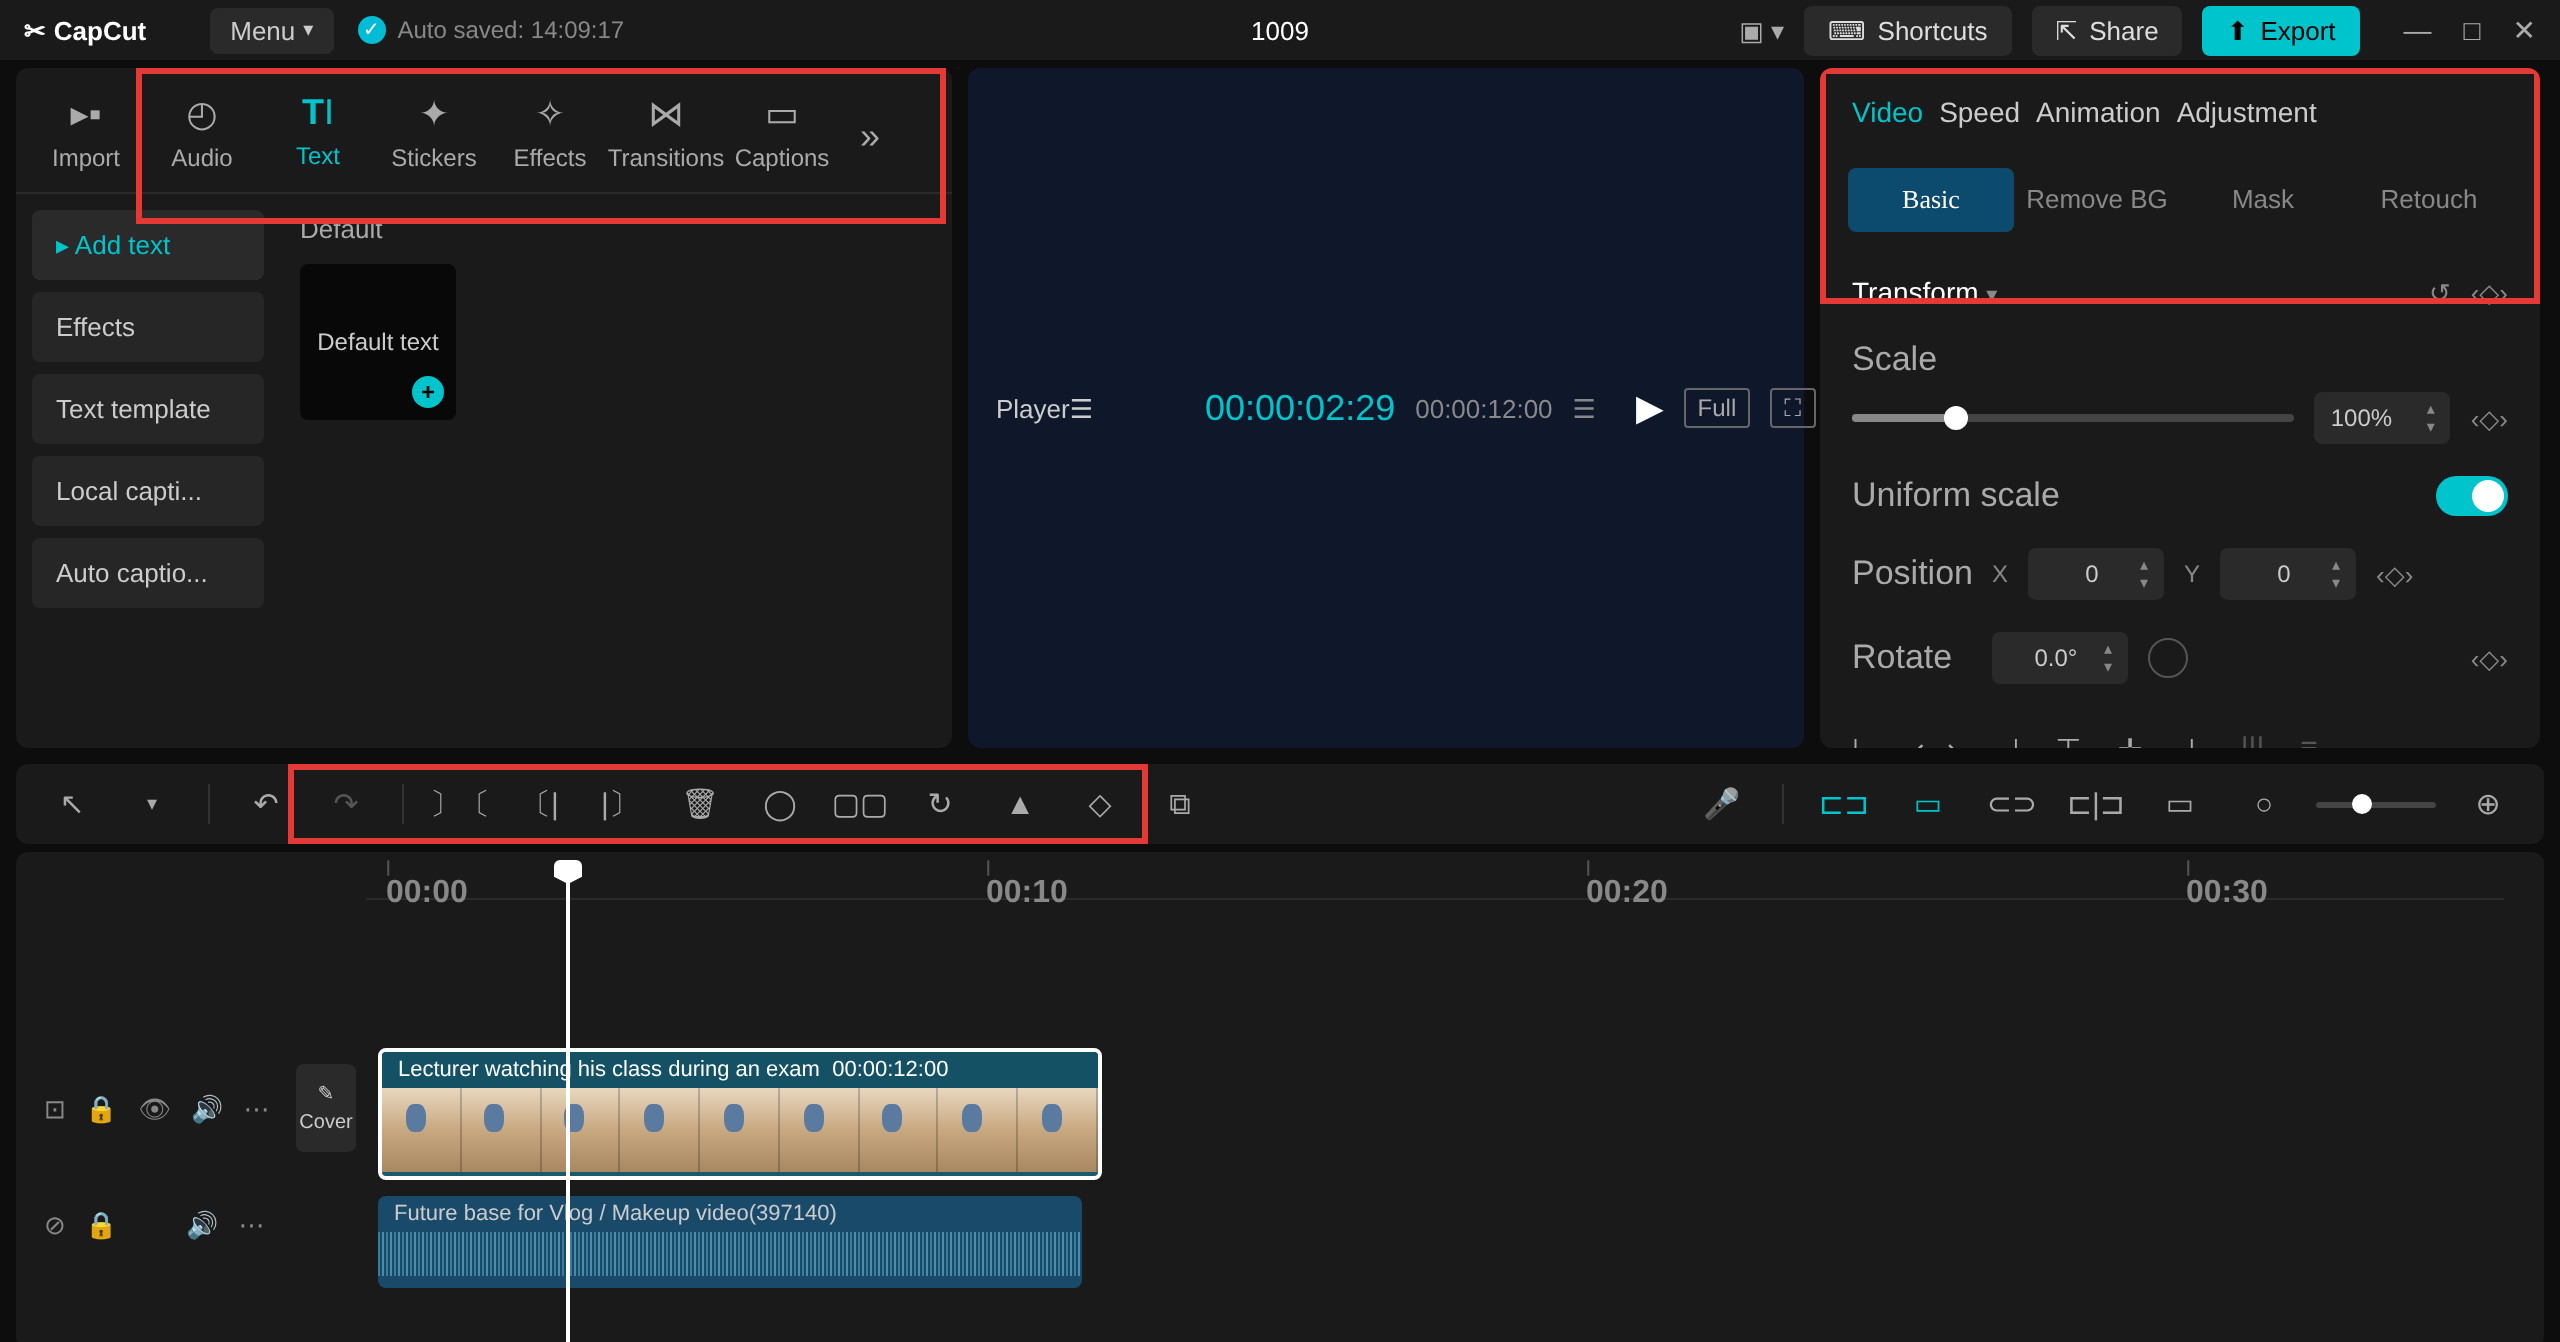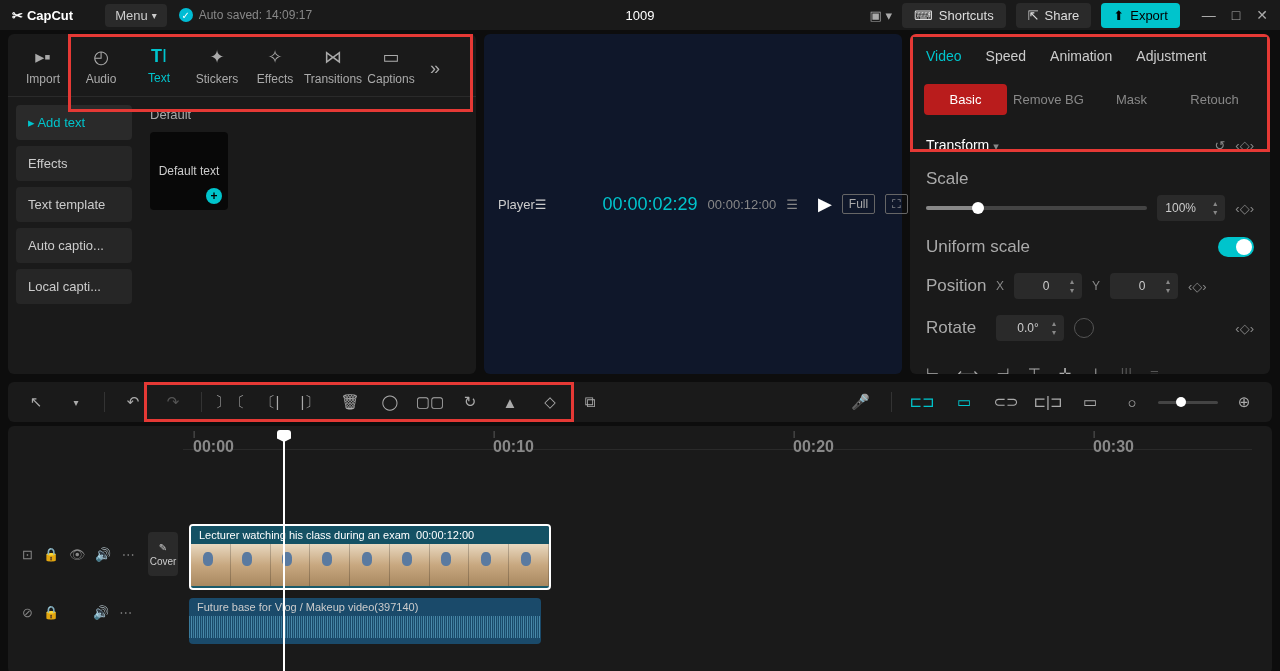--- a/index.html
+++ b/index.html
@@ -55,26 +55,26 @@
 .d2 { top: 68%; left: 5%; width: 90%; }
 .player-controls { display: flex; align-items: center; padding: 10px 14px; gap: 10px; }
 .pc-time { color: #00c4cc; font-size: 18px; }
 .pc-dur { color: #888; font-size: 13px; }
 .play-btn { color: #fff; font-size: 18px; cursor: pointer; margin-left: 10px; }
 .pc-right { margin-left: auto; display: flex; gap: 10px; }
 .pc-icon { color: #aaa; font-size: 12px; border: 1px solid #666; padding: 2px 6px; border-radius: 2px; cursor: pointer; }
 
 .right-panel { width: 360px; background: #1a1a1a; border-radius: 6px; position: relative; display: flex; flex-direction: column; overflow: hidden; }
 .hl-right { top: 0; left: 0; right: 0; height: 118px; }
-.rp-tabs { display: flex; padding: 14px 16px 0; gap: 24px; }
+.rp-tabs { display: flex; padding: 14px 16px 0; gap: 8px; }
 .rp-tab { color: #ccc; cursor: pointer; font-size: 14px; padding-bottom: 10px; }
 .rp-tab.active { color: #00c4cc; }
 .rp-subtabs { display: flex; padding: 10px 14px; gap: 0; }
 .rp-subtab { flex: 1; text-align: center; padding: 8px 0; color: #888; cursor: pointer; font-size: 13px; }
-.rp-subtab.active { background: #b91c1c; color: #fff; border-radius: 4px; }
+.rp-subtab.active { background: #0c4a6e; color: #fff; border-radius: 4px; font-family: Liberation Serif, serif; }
 .rp-body { padding: 12px 16px; display: flex; flex-direction: column; gap: 16px; overflow-y: auto; flex: 1; }
 .rp-section { display: flex; justify-content: space-between; align-items: center; }
 .rp-section-title { color: #fff; font-weight: 500; font-size: 14px; }
 .rp-row { display: flex; align-items: center; gap: 10px; }
 .rp-label { width: 60px; color: #aaa; font-size: 17px; }
 .slider-track { flex: 1; height: 4px; background: #444; border-radius: 2px; position: relative; }
 .slider-fill { position: absolute; left: 0; top: 0; bottom: 0; background: #888; border-radius: 2px; }
 .slider-thumb { position: absolute; top: -4px; width: 12px; height: 12px; background: #fff; border-radius: 50%; cursor: pointer; }
 .num-input { background: #2a2a2a; padding: 4px 8px; border-radius: 4px; width: 68px; display: flex; justify-content: space-between; align-items: center; color: #ccc; font-size: 12px; }
 .stepper { display: flex; flex-direction: column; font-size: 8px; color: #888; }
@@ -188,22 +188,22 @@
         <span class="media-tab-icon">▭</span>
         <span>Captions</span>
       </div>
       <div class="more-tabs">»</div>
     </div>
     <div class="left-body">
       <div class="sidebar">
         <div class="sidebar-item active"><span style="color:#00c4cc;">▸ </span><span>Add text</span></div>
         <div class="sidebar-item" style="background:#262626;">Effects</div>
         <div class="sidebar-item" style="background:#262626;">Text template</div>
+        <div class="sidebar-item" style="background:#262626;">Local capti...</div>
         <div class="sidebar-item" style="background:#262626;">Auto captio...</div>
-        <div class="sidebar-item" style="background:#262626;">Local capti...</div>
       </div>
       <div class="content-area">
         <div class="content-header">Default</div>
         <div class="text-card">
           <span>Default text</span>
           <span class="add-badge">+</span>
         </div>
       </div>
     </div>
   </div>

